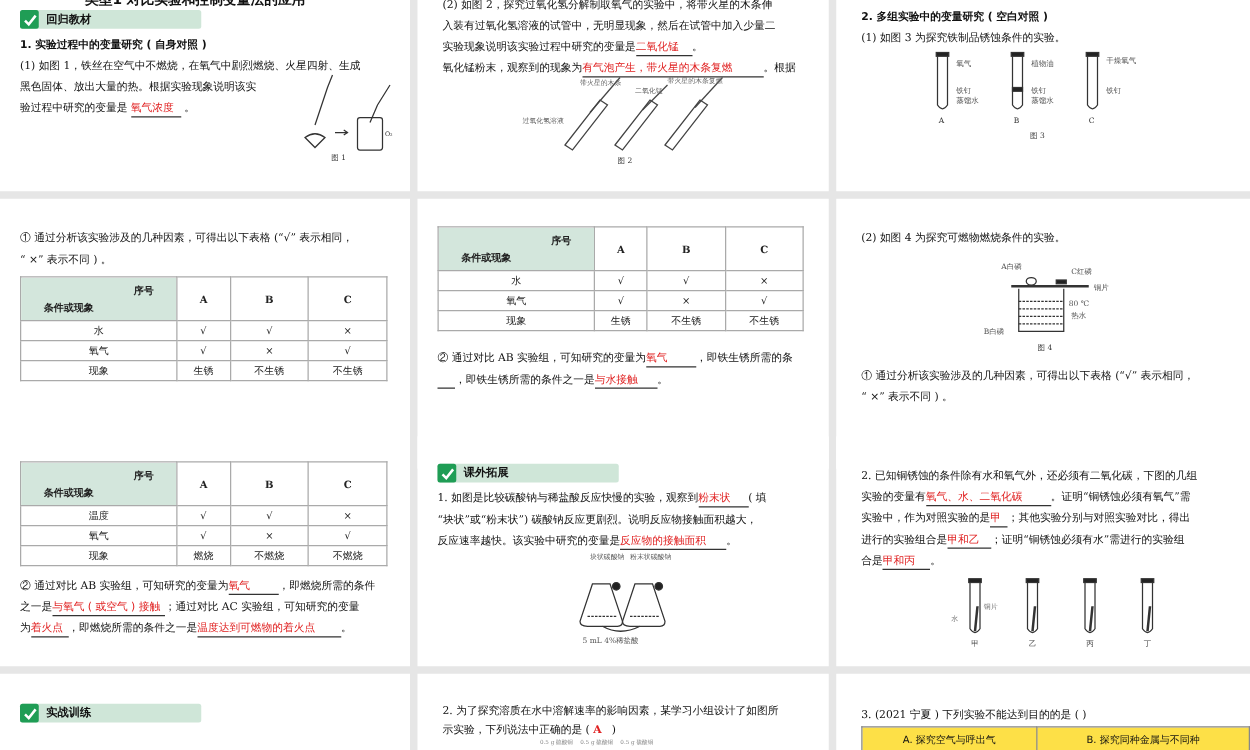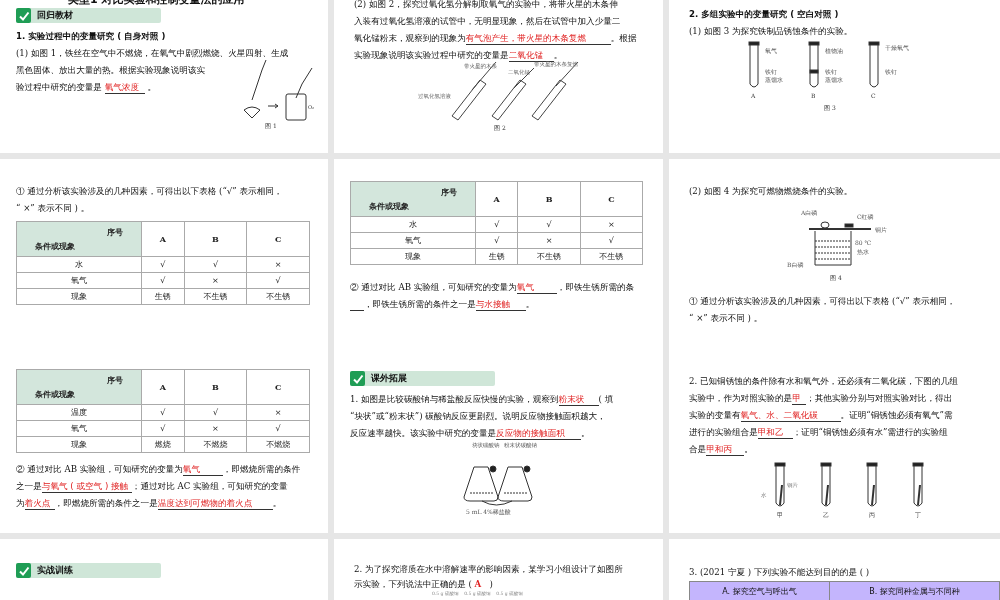--- a/index.html
+++ b/index.html
@@ -45,21 +45,21 @@
   table.t td.hdr-diag {
     background: #d3e6dc; text-align: left; position: relative; height: 35px; width: 125px;
     font-family: "DejaVu Sans", sans-serif; font-weight: bold;
   }
   .hd-top { position: absolute; right: 18px; top: 5px; }
   .hd-bot { position: absolute; left: 18px; bottom: 4px; }
   table.t td.colh { font-weight: bold; height: 35px; }
   .pad { padding: 8px 16px 0 16px; }
   svg.fig { display: block; }
   .opt-table { border-collapse: collapse; width: 100%; font-size: 8px; }
-  .opt-table td { border: 1px solid #888; background: #c4b5fd; text-align: center; height: 20px; font-family: "DejaVu Sans", sans-serif; }
+  .opt-table td { border: 1px solid #888; background: #fde047; text-align: center; height: 20px; font-family: "DejaVu Sans", sans-serif; }
 </style>
 </head>
 <body>
 
 <div class="grid">
 
   <div class="panel c0 r0">
     <div style="position:absolute;left:68px;top:-4px;font-size:11px;font-weight:bold;font-family:'DejaVu Sans',sans-serif;">类型1  对比实验和控制变量法的应用</div>
     <div class="pad" style="padding-top:12px;">
       <div class="sec-head">
@@ -89,24 +89,24 @@
       <text x="70" y="51" font-size="5" fill="#333">O₂</text>
     </svg>
     <div class="fig-cap" style="position:absolute;left:265px;top:126px;">图 1</div>
   </div>
 
   <div class="panel c1 r0">
     <div class="pad" style="padding-top:0;padding-left:20px;">
       <div class="p">(2) 如图 2，探究过氧化氢分解制取氧气的实验中，将带火星的木条伸</div>
       <div class="p">入装有过氧化氢溶液的试管中，无明显现象，然后在试管中加入少量二</div>
       <div class="p">
+        <span>实验现象说明该实验过程中研究的变量是</span><span class="ans" style="min-width:45px">二氧化锰</span><span>。</span>
+      </div>
+      <div class="p">
         <span>氧化锰粉末，观察到的现象为</span><span class="ans" style="min-width:145px">有气泡产生，带火星的木条复燃</span><span>。根据</span>
-      </div>
-      <div class="p">
-        <span>实验现象说明该实验过程中研究的变量是</span><span class="ans" style="min-width:45px">二氧化锰</span><span>。</span>
       </div>
     </div>
     <svg class="fig" style="position:absolute;left:82px;top:62px;" width="170" height="68" viewBox="0 0 170 68">
       <g stroke="#444" fill="none">
         <path d="M36 58 L64 22 L70 26 L42 62 Z"></path>
           <path d="M56 32 L80 4"></path>
         <path d="M76 58 L104 22 L110 26 L82 62 Z"></path>
           <path d="M98 30 L118 10"></path>
         <path d="M116 58 L144 22 L150 26 L122 62 Z"></path>
           <path d="M140 28 L162 4"></path>
@@ -325,22 +325,22 @@
       </g>
       <text x="12" y="6" font-size="5.5" fill="#555">块状碳酸钠</text>
       <text x="44" y="6" font-size="5.5" fill="#555">粉末状碳酸钠</text>
       <text x="6" y="73" font-size="6" fill="#555">5 mL 4%稀盐酸</text>
     </svg>
   </div>
 
   <div class="panel c2 r2">
     <div class="pad" style="padding-top:24px;padding-left:20px;">
       <div class="p">2. 已知铜锈蚀的条件除有水和氧气外，还必须有二氧化碳，下图的几组</div>
+      <div class="p"><span>实验的变量有</span><span class="ans" style="min-width:100px">氧气、水、二氧化碳</span><span>。证明“铜锈蚀必须有氧气”需</span></div>
       <div class="p"><span>实验中，作为对照实验的是</span><span class="ans" style="min-width:14px">甲</span><span>；其他实验分别与对照实验对比，得出</span></div>
-      <div class="p"><span>实验的变量有</span><span class="ans" style="min-width:100px">氧气、水、二氧化碳</span><span>。证明“铜锈蚀必须有氧气”需</span></div>
       <div class="p"><span>进行的实验组合是</span><span class="ans" style="min-width:35px">甲和乙</span><span>；证明“铜锈蚀必须有水”需进行的实验组</span></div>
       <div class="p"><span>合是</span><span class="ans" style="min-width:38px">甲和丙</span><span>。</span></div>
     </div>
     <svg class="fig" style="position:absolute;left:78px;top:112px;" width="200" height="58" viewBox="0 0 200 58">
       <g stroke="#333" fill="none">
         <rect x="28" y="2" width="10" height="3" fill="#222"></rect>
           <path d="M29 5 L29 42 Q33 48 37 42 L37 5"></path>
           <path d="M35 24 L33 44" stroke-width="2"></path>
         <rect x="74" y="2" width="10" height="3" fill="#222"></rect>
           <path d="M75 5 L75 42 Q79 48 83 42 L83 5"></path>

